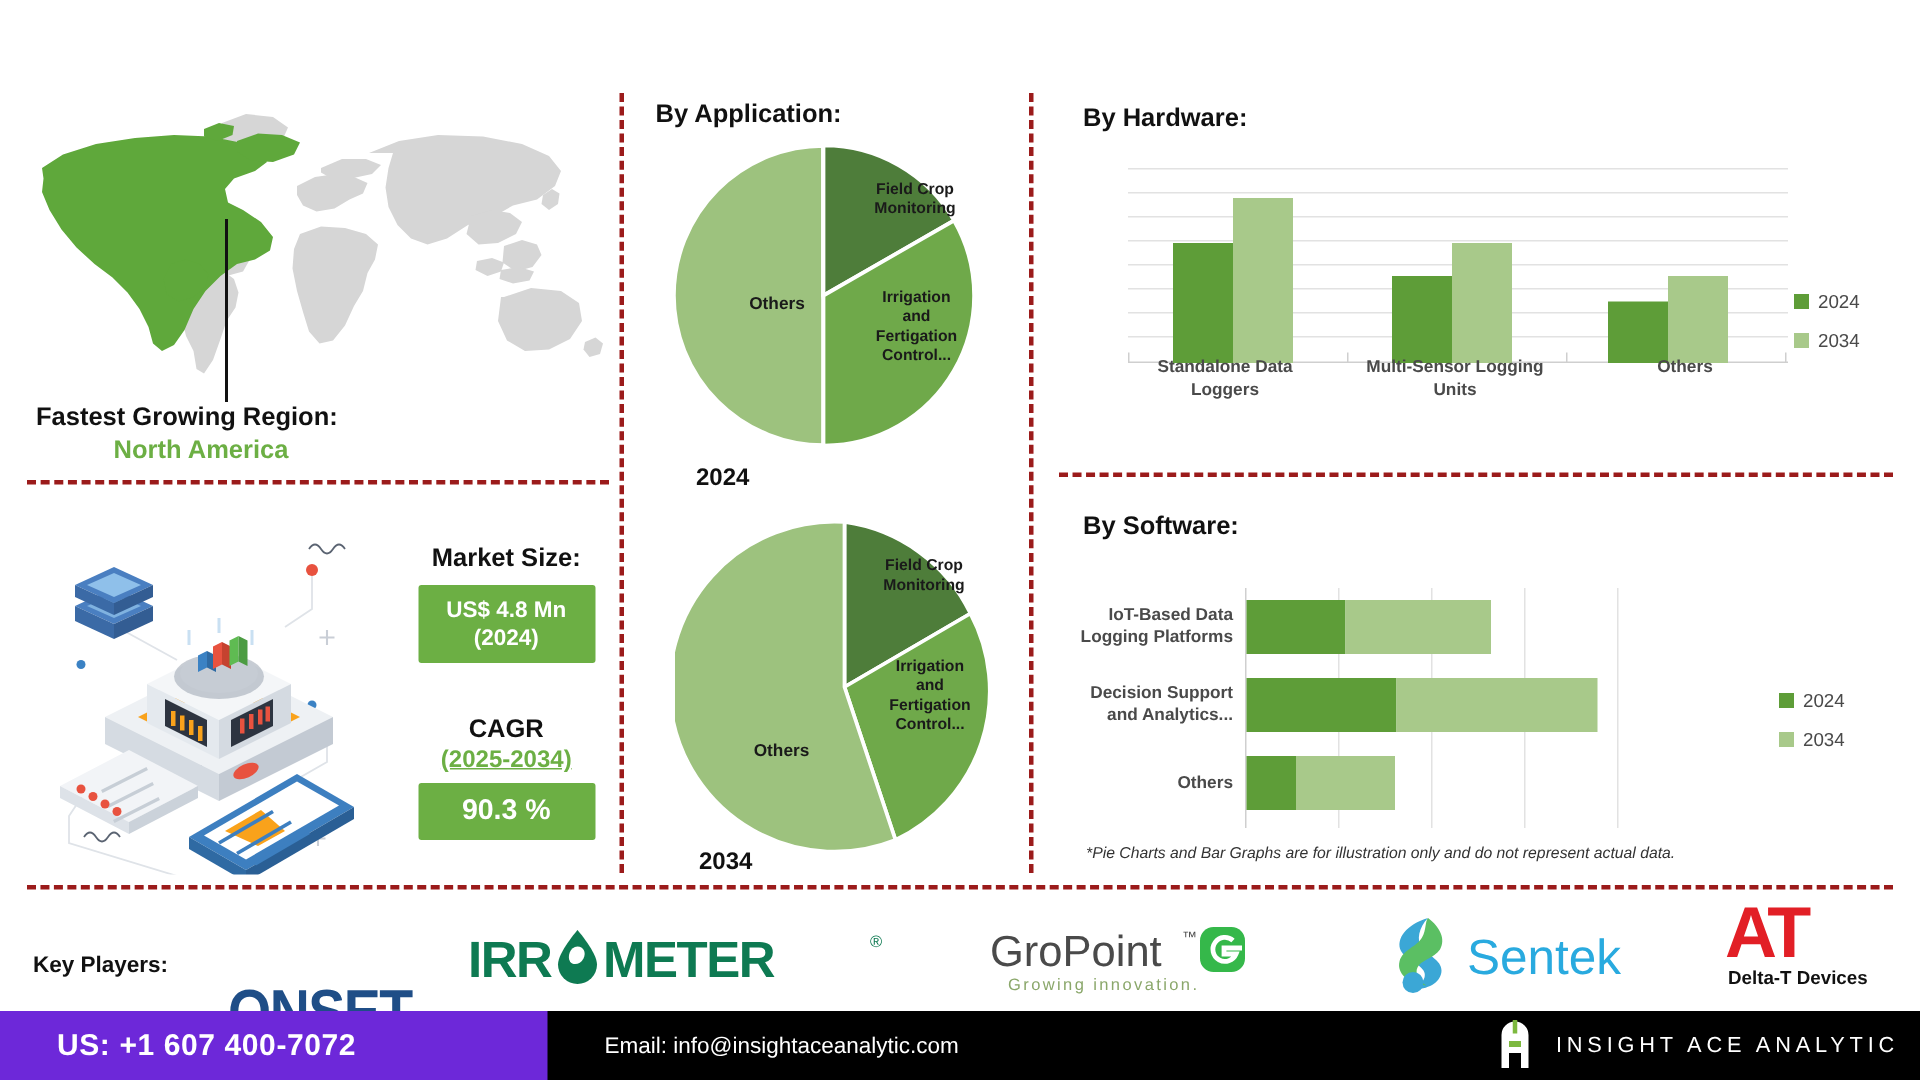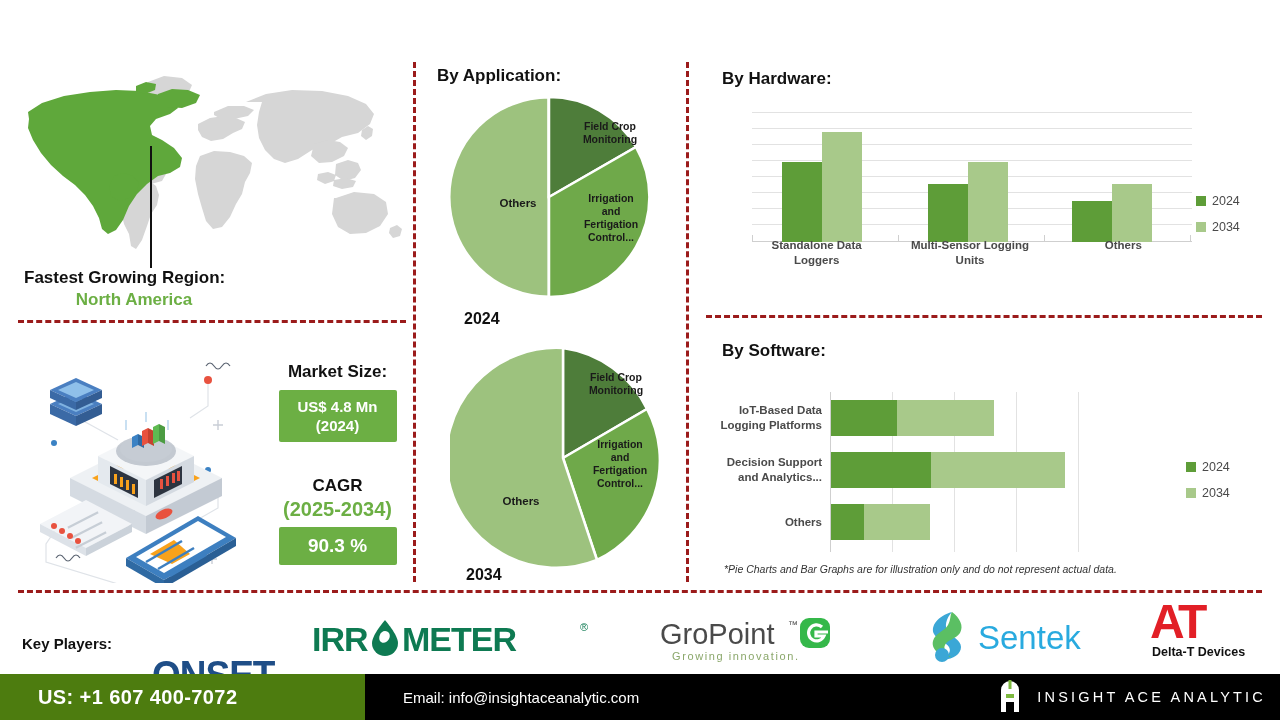--- a/index.html
+++ b/index.html
@@ -29,21 +29,21 @@
   .illus svg{ width:100%; height:100%; display:block; }
 
   .ms-block{ position:absolute; left:270px; top:338px; width:135px; }
   .ms-title{ font-size:17px; font-weight:bold; color:#111; text-align:center;margin-top:24px; }
   .greenbox{
     background:#6CAF44; color:#fff; font-weight:bold; text-align:center;
     border-radius:2px; display:flex; align-items:center; justify-content:center; flex-direction:column;
   }
   .gb1{ width:118px; height:52px; margin:8px auto 0; font-size:15px; line-height:19px;}
   .cagr-title{ font-size:17px; font-weight:bold; color:#111; text-align:center; margin-top:34px;}
-  .cagr-years{ font-size:20px; font-weight:bold; color:#6CAF44; text-align:center; margin-top:2px;}
+  .cagr-years{ font-size:16px; font-weight:bold; color:#6CAF44; text-align:center; margin-top:2px;text-decoration:underline;}
   .gb2{ width:118px; height:38px; margin:6px auto 0; font-size:19px; }
 
   
   .sec-head{ position:absolute; font-size:17px; font-weight:bold; color:#111; }
   .pie{ position:absolute; }
   .pie svg{ display:block; }
   .pie-year{ position:absolute; font-size:16px; font-weight:bold; color:#111; }
   .slice-lab{ position:absolute; font-size:10.5px; font-weight:bold; color:#1a1a1a; text-align:center; line-height:13px; }
 
   
@@ -68,21 +68,21 @@
   .sw-bar{ position:absolute; top:50%; transform:translateY(-50%); height:36px; display:flex; }
   .foot-note{ position:absolute; left:724px; top:563px; font-size:10.5px; font-style:italic; color:#333; }
 
   
   .kp-label{ position:absolute; left:22px; top:635px; font-size:15px; font-weight:bold; color:#111; }
   .logo{ position:absolute; }
   .logo svg{ display:block; }
 
   
   .footer{ position:absolute; left:0; bottom:0; width:1280px; height:46px; background:#000; display:flex; align-items:center; }
-  .footer .phone{ width:365px; height:46px; background:#4d7c0f; color:#fff; display:flex; align-items:center; padding-left:38px; font-size:20px; font-weight:bold; letter-spacing:.4px;}
+  .footer .phone{ width:365px; height:46px; background:#6d28d9; color:#fff; display:flex; align-items:center; padding-left:38px; font-size:20px; font-weight:bold; letter-spacing:.4px;}
   .footer .email{ color:#fff; font-size:15px; padding-left:38px; }
   .footer .brand{ position:absolute; right:14px; display:flex; align-items:center; gap:14px; }
   .footer .brand .bt{ color:#fff; font-size:14.5px; letter-spacing:3.2px; }
 </style>
 </head>
 <body>
 
 <div id="page">
 
 

